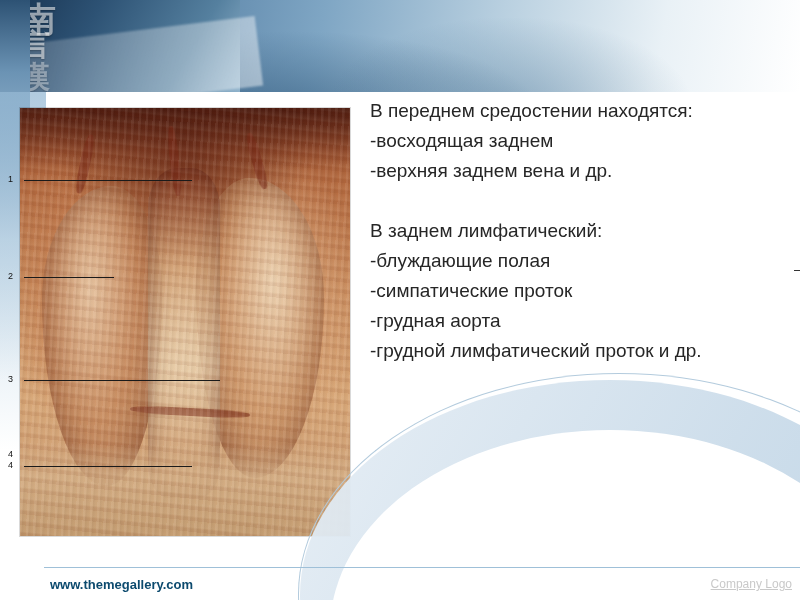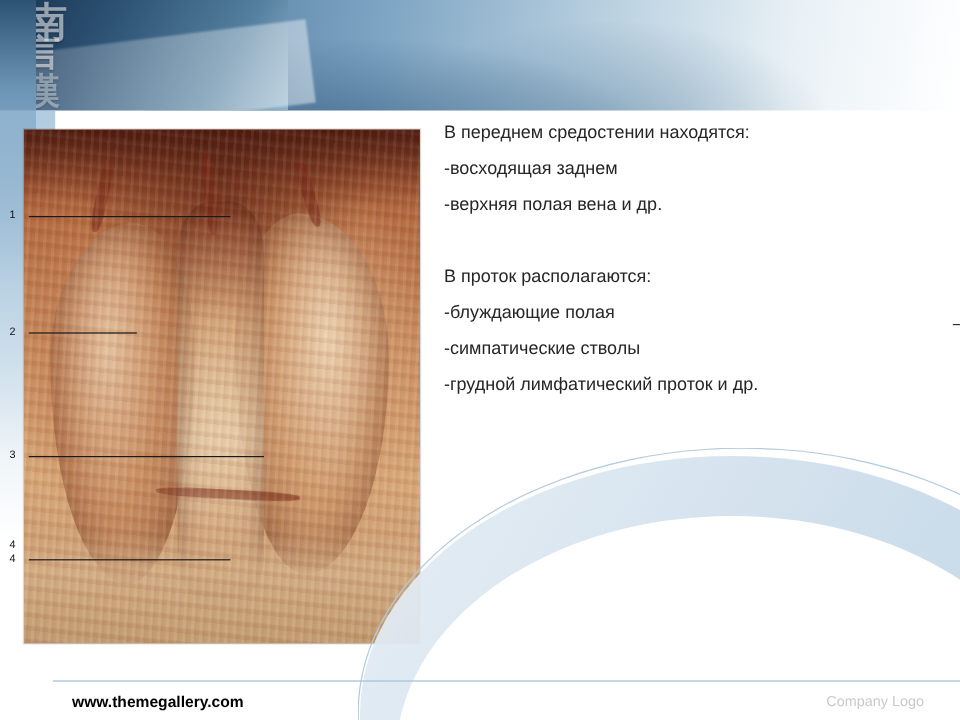--- a/index.html
+++ b/index.html
@@ -132,34 +132,35 @@
   .footer-rule {
     position: absolute;
     left: 44px;
     right: 0;
     bottom: 32px;
     height: 1px;
     background: #9fc0d8;
   }
   .footer-url {
     position: absolute;
-    left: 60px;
+    left: 50px;
     bottom: 8px;
     font-size: 13px;
-    color: #000000;
+    color: #0c4a6e;
     font-weight: bold;
     font-family: "Liberation Sans", sans-serif;
   }
   .footer-logo {
     position: absolute;
-    right: 30px;
+    right: 8px;
     bottom: 9px;
     font-size: 12px;
     color: #c9c9c9;
     font-family: "Liberation Sans", sans-serif;
+    text-decoration: underline;
   }
 
   
   .photo {
     position: absolute;
     left: 20px;
     top: 108px;
     width: 330px;
     height: 428px;
     overflow: hidden;
@@ -242,21 +243,21 @@
   }
 
   
   .text-block {
     position: absolute;
     left: 370px;
     top: 96px;
     width: 412px;
   }
   .line {
-    font-size: 15px;
+    font-size: 19px;
     line-height: 30px;
     color: #262626;
     font-family: "Liberation Sans", sans-serif;
     white-space: nowrap;
   }
   .line.spacer {
     height: 30px;
   }
   .edge-tick {
     position: absolute;
@@ -308,25 +309,26 @@
   <div class="leader" style="left:24px; top:380px; width:196px;"></div>
   <div class="lnum" style="left:8px; top:374px;">3</div>
 
   <div class="leader" style="left:24px; top:466px; width:168px;"></div>
   <div class="lnum" style="left:8px; top:449px;">4</div>
   <div class="lnum" style="left:8px; top:460px;">4</div>
 
   <div class="text-block">
     <div class="line">В переднем средостении находятся:</div>
     <div class="line">-восходящая заднем</div>
-    <div class="line">-верхняя полая вена и др.</div>
+    <div class="line">-верхняя заднем вена и др.</div>
     <div class="line spacer"></div>
-    <div class="line">В проток располагаются:</div>
+    <div class="line">В заднем лимфатический:</div>
     <div class="line">-блуждающие полая</div>
-    <div class="line">-симпатические стволы</div>
+    <div class="line">-симпатические проток</div>
+    <div class="line">-грудная аорта</div>
     <div class="line">-грудной лимфатический проток и др.</div>
   </div>
   <div class="edge-tick"></div>
 
   <div class="swoosh"></div>
   <div class="swoosh2"></div>
   <div class="swoosh-line"></div>
 
   <div class="footer-rule"></div>
   <div class="footer-url">www.themegallery.com</div>

